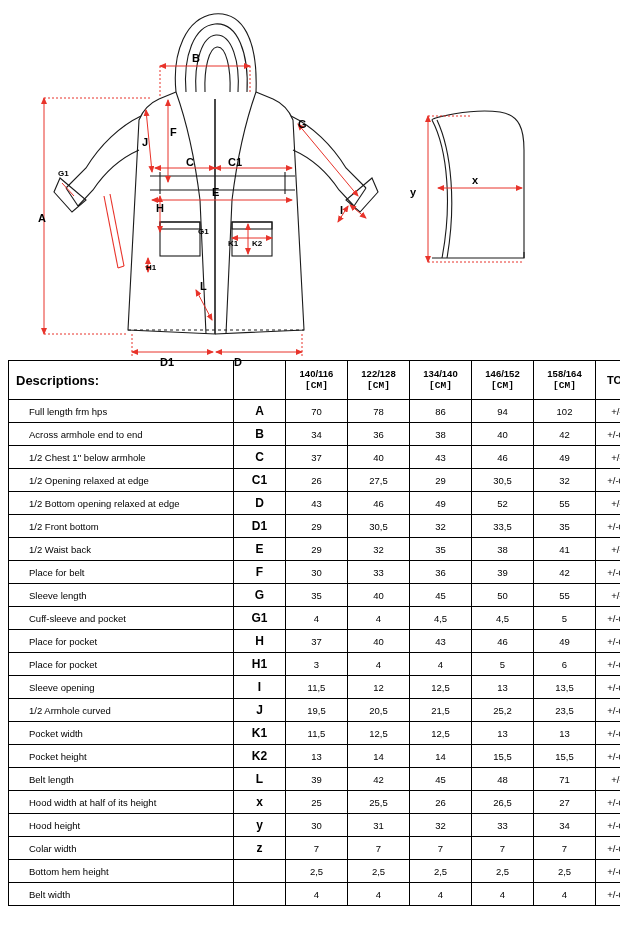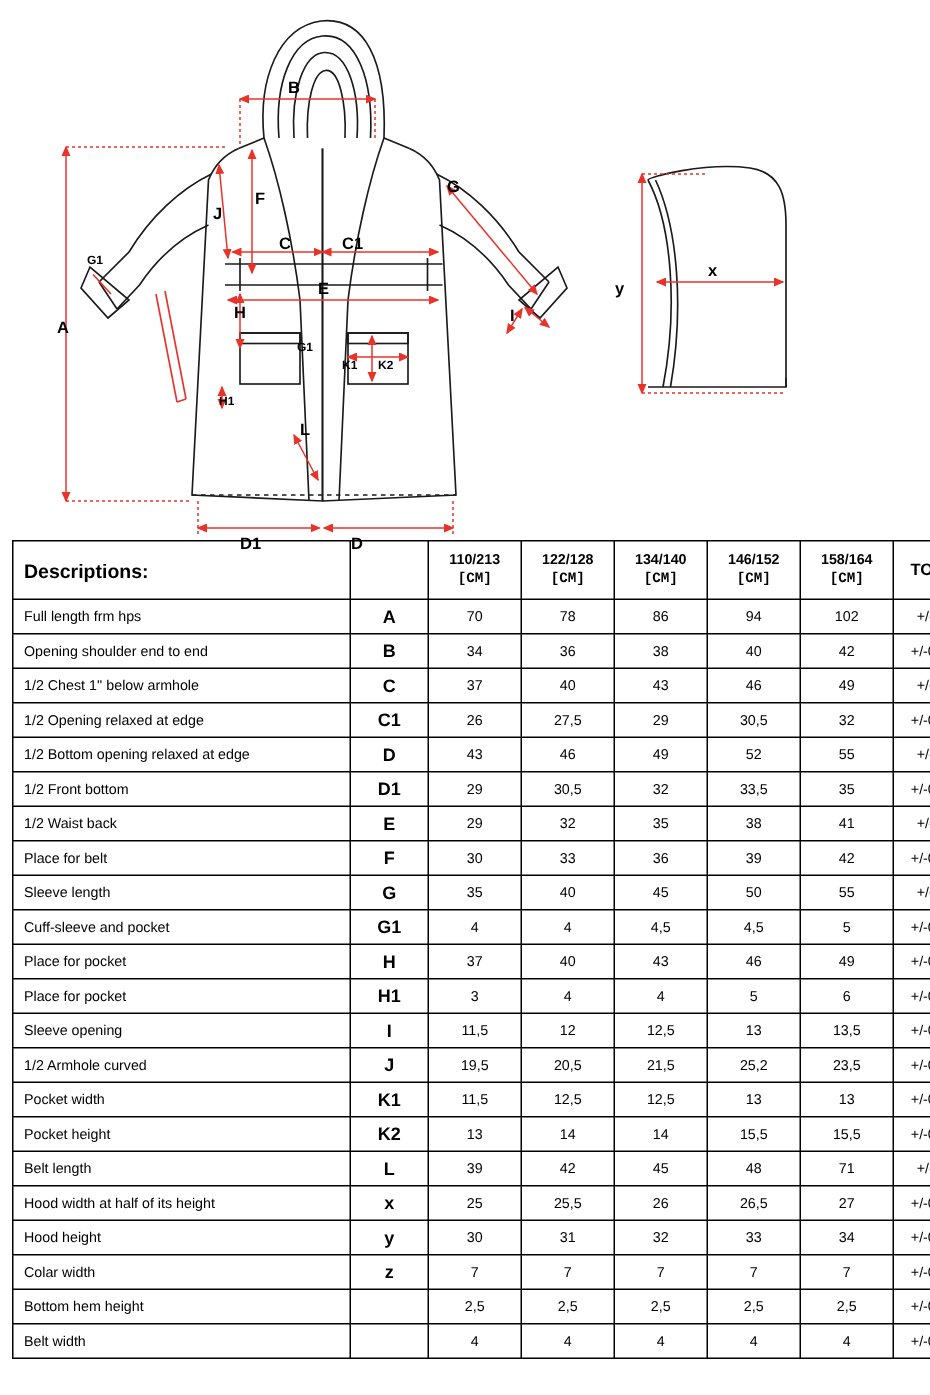--- a/index.html
+++ b/index.html
@@ -70,21 +70,21 @@
     font-weight: bold;
     font-family: Liberation Mono, monospace;
   }
   table.spec th.tol-head {
     font-size: 11px;
     font-weight: bold;
     height: 38px;
   }
   table.spec td.desc {
     text-align: left;
-    padding-left: 7px;
+    padding-left: 20px;
     font-size: 9.5px;
     margin-top: 28px;
   }
   table.spec td.code {
     font-weight: bold;
     font-size: 12px;
   }
   table.spec td.val {
     font-size: 9.5px;
   }
@@ -263,21 +263,21 @@
           <col class="c-size">
           <col class="c-size">
           <col class="c-size">
         <col class="c-tol">
       </colgroup>
       <thead>
         <tr>
           <th class="desc-head">Descriptions:</th>
           <th></th>
           <th class="size-head">
-            <span>110/213</span>
+            <span>140/116</span>
             <span class="unit">[CM]</span>
           </th>
           <th class="size-head">
             <span>122/128</span>
             <span class="unit">[CM]</span>
           </th>
           <th class="size-head">
             <span>134/140</span>
             <span class="unit">[CM]</span>
           </th>
@@ -297,21 +297,21 @@
             <td class="desc">Full length frm hps</td>
             <td class="code">A</td>
             <td class="val">70</td>
             <td class="val">78</td>
             <td class="val">86</td>
             <td class="val">94</td>
             <td class="val">102</td>
             <td class="tol">+/-1</td>
           </tr>
           <tr>
-            <td class="desc">Opening shoulder end to end</td>
+            <td class="desc">Across armhole end to end</td>
             <td class="code">B</td>
             <td class="val">34</td>
             <td class="val">36</td>
             <td class="val">38</td>
             <td class="val">40</td>
             <td class="val">42</td>
             <td class="tol">+/-0,5</td>
           </tr>
           <tr>
             <td class="desc">1/2 Chest 1'' below armhole</td>

